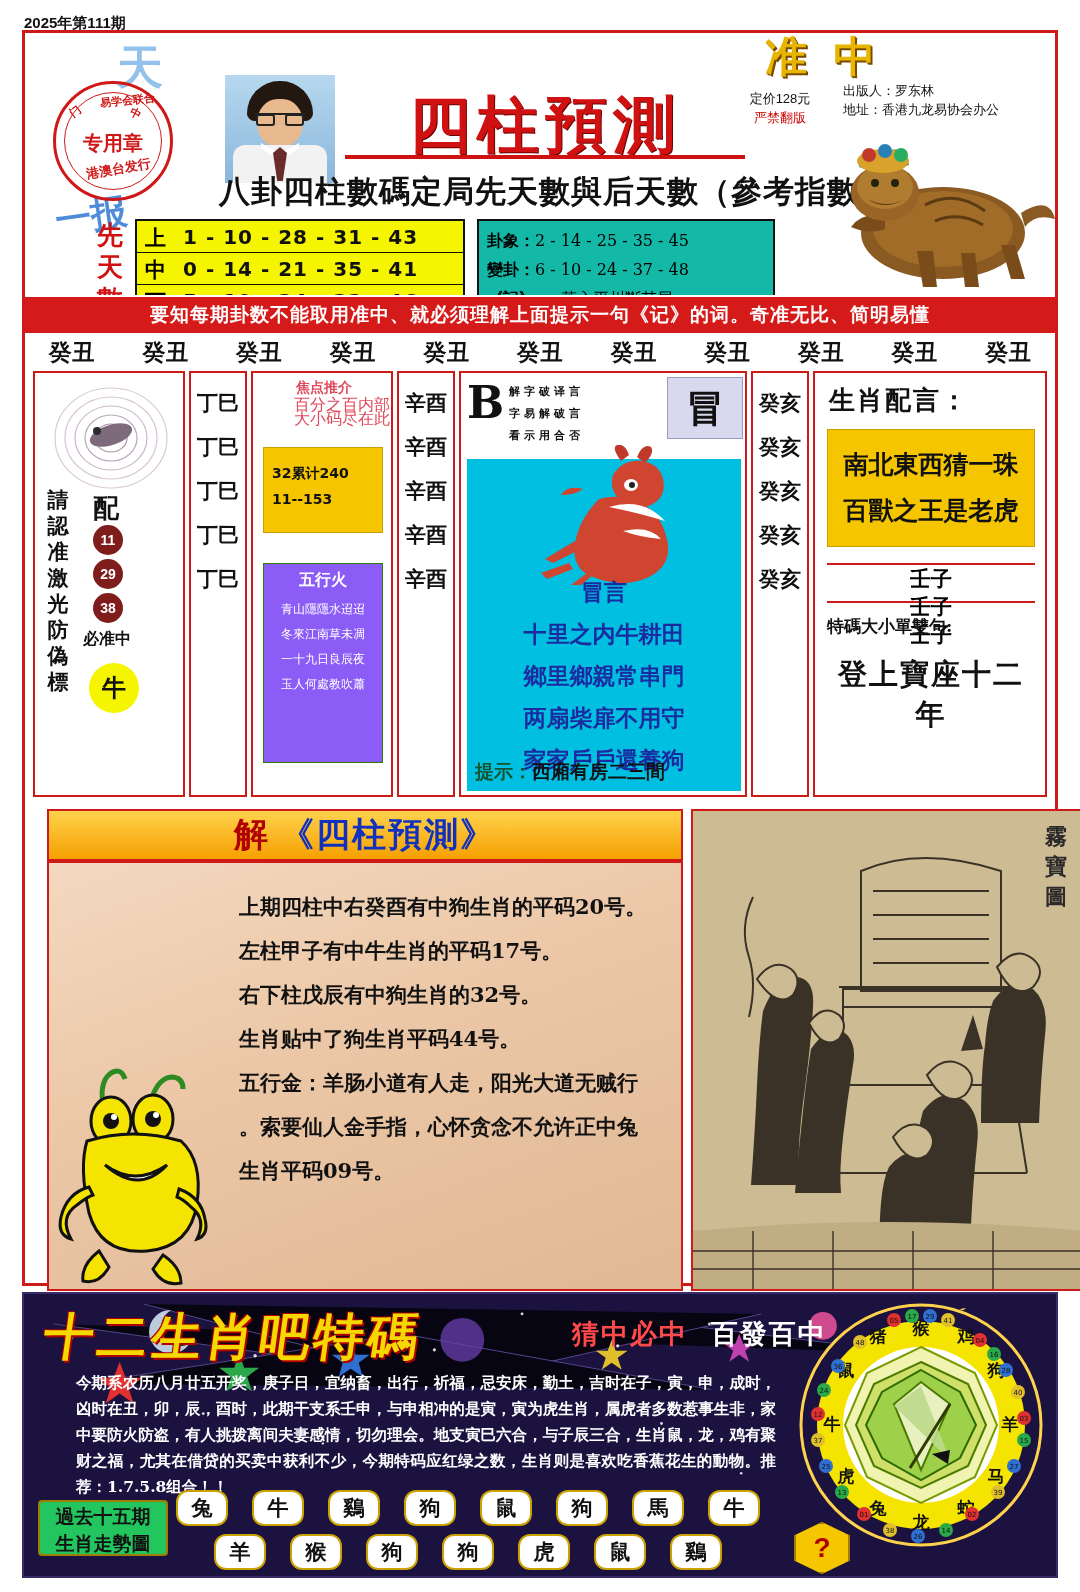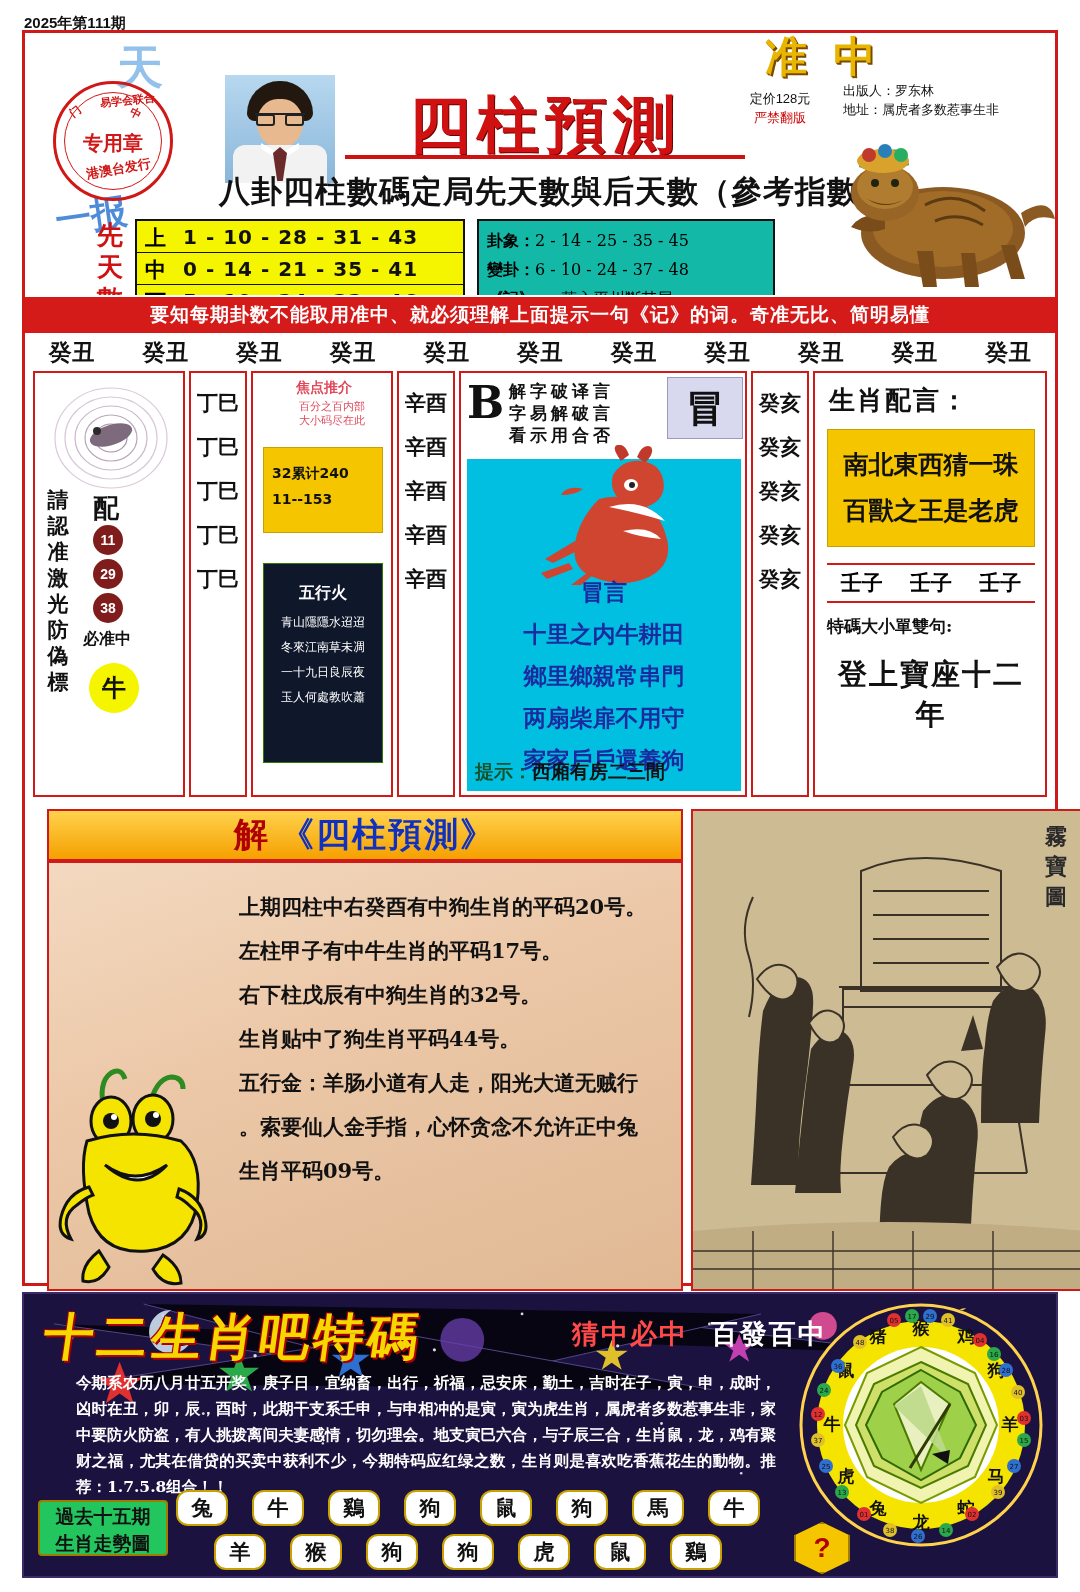--- a/index.html
+++ b/index.html
@@ -194,43 +194,43 @@
   
   .vcol {
     position:absolute; left:0; top:8px; width:100%;
     text-align:center; font-size:21px; font-weight:bold; color:#111;
     font-family:"DejaVu Serif", serif; line-height:44px;
   }
   .vcol div { letter-spacing:0; }
 
   
   .focus-t { position:absolute; left:6px; top:6px; width:130px; text-align:center; color:#e0495b; font-size:14px; font-weight:bold; font-family:"DejaVu Serif", serif;}
-  .focus-s { position:absolute; left:14px; top:26px; width:130px; text-align:center; color:#e0495b; font-size:11px; line-height:14px; font-family:Liberation Sans, sans-serif;}
+  .focus-s { position:absolute; left:24px; top:26px; width:130px; text-align:center; color:#e0495b; font-size:16px; line-height:14px; font-family:Liberation Mono, monospace;}
   .yellowbox {
     position:absolute; left:10px; top:74px; width:120px; height:86px;
     background:#f5c500; border:1px solid #caa100;
     font-size:14px; font-weight:bold; color:#111; padding:12px 8px; line-height:26px;
     font-family:"DejaVu Sans", sans-serif;
   }
   .greenbox {
     position:absolute; left:10px; top:190px; width:120px; height:200px;
-    background:#0f172a; border:1px solid #2f7a00; padding:19px 5px;
+    background:#8b5cf6; border:1px solid #2f7a00; padding:6px 5px;
   }
   .greenbox .gt { color:#fff; font-size:16px; font-weight:bold; text-align:center; font-family:"DejaVu Serif", serif; margin-bottom:6px;}
   .greenbox .gl { color:#fff; font-size:12px; text-align:center; line-height:25px; font-family:"DejaVu Serif", serif;}
 
   
   .bchar {
     position:absolute; left:6px; top:4px; font-size:44px; font-weight:bold; color:#111;
     font-family:"DejaVu Serif", serif;
   }
   .p5-grid {
     position:absolute; left:48px; top:8px; width:150px;
-    font-size:17px; font-weight:bold; color:#111; line-height:22px;
-    font-family:Liberation Sans, sans-serif; letter-spacing:4px;
+    font-size:11px; font-weight:bold; color:#111; line-height:22px;
+    font-family:Liberation Mono, monospace; letter-spacing:4px;
   }
   .maobox {
     position:absolute; left:206px; top:4px; width:76px; height:62px;
     background:#d8d8ee; border:1px solid #9a9ac0;
     display:flex; align-items:center; justify-content:center;
     font-size:38px; font-weight:bold; font-family:"DejaVu Serif", serif; color:#111;
   }
   .cyanbox {
     position:absolute; left:6px; top:86px; width:274px; height:332px;
     background:#00bfe0;
@@ -254,21 +254,21 @@
     position:absolute; left:12px; top:56px; width:208px; height:118px;
     background:#f5c500; border:1px solid #c9a200;
     display:flex; flex-direction:column; align-items:center; justify-content:center;
     font-size:25px; font-weight:bold; color:#111; line-height:46px;
     font-family:"DejaVu Serif", serif;
   }
   .p7-rz {
     position:absolute; left:12px; top:190px; width:208px; height:40px;
     border-top:2px solid #cf1a1a; border-bottom:2px solid #cf1a1a;
     display:flex; align-items:center; justify-content:space-around;
-    font-size:21px; font-weight:bold; font-family:"DejaVu Serif", serif;
+    font-size:21px; font-weight:bold; font-family:"DejaVu Serif", serif;flex-direction:column;
   }
   .p7-sub { position:absolute; left:12px; top:242px; font-size:17px; font-weight:bold; color:#111; font-family:"DejaVu Serif", serif;}
   .p7-big { position:absolute; left:8px; top:282px; width:216px; text-align:center;
     font-size:29px; font-weight:bold; color:#111; font-family:"DejaVu Serif", serif; letter-spacing:2px;}
 
   
   .jie-head {
     position:absolute; left:22px; top:776px; width:636px; height:52px;
     background:linear-gradient(#ffd24d,#f5a000);
     border:2px solid #cf1a1a;
@@ -389,21 +389,21 @@
 
       <div class="maintitle">四柱預測</div>
       <div class="title-underline"></div>
 
       <div class="price-box">
         <div>定价128元</div>
         <div class="line2">严禁翻版</div>
       </div>
       <div class="pub-box">
         <div>出版人：罗东林</div>
-        <div>地址：属虎者多数惹事生非</div>
+        <div>地址：香港九龙易协会办公</div>
       </div>
 
       <div class="subtitle">八卦四柱數碼定局先天數與后天數（參考指數）</div>
 
       <svg class="beast" viewBox="0 0 236 176">
         <ellipse cx="118" cy="112" rx="82" ry="46" fill="#8a5a22"></ellipse>
         <ellipse cx="118" cy="108" rx="70" ry="38" fill="#a06c28"></ellipse>
         <path d="M60 96 q-22 -6 -34 10 q18 8 34 2z" fill="#7a4c1a"></path>
         <ellipse cx="60" cy="72" rx="34" ry="28" fill="#996526"></ellipse>
         <ellipse cx="60" cy="66" rx="28" ry="22" fill="#b07c30"></ellipse>

